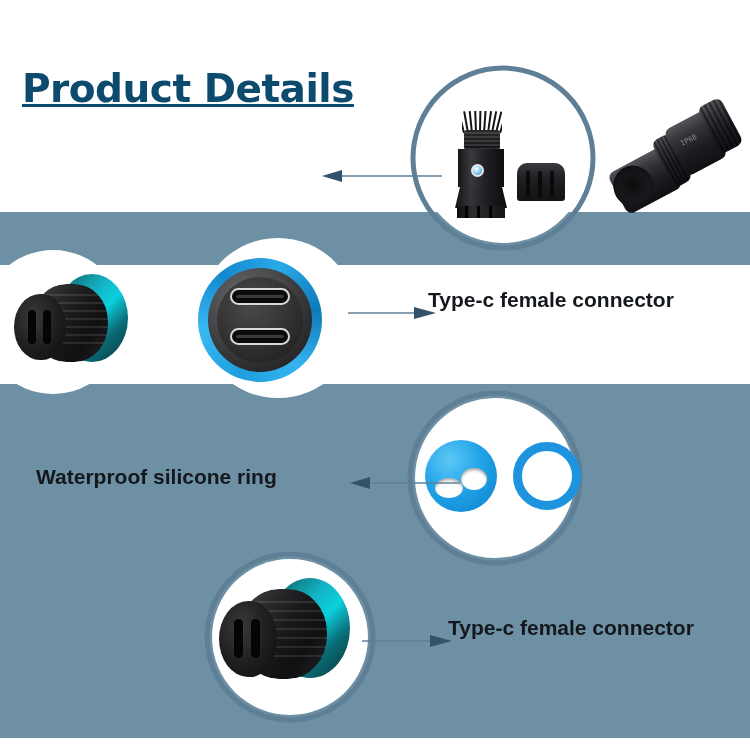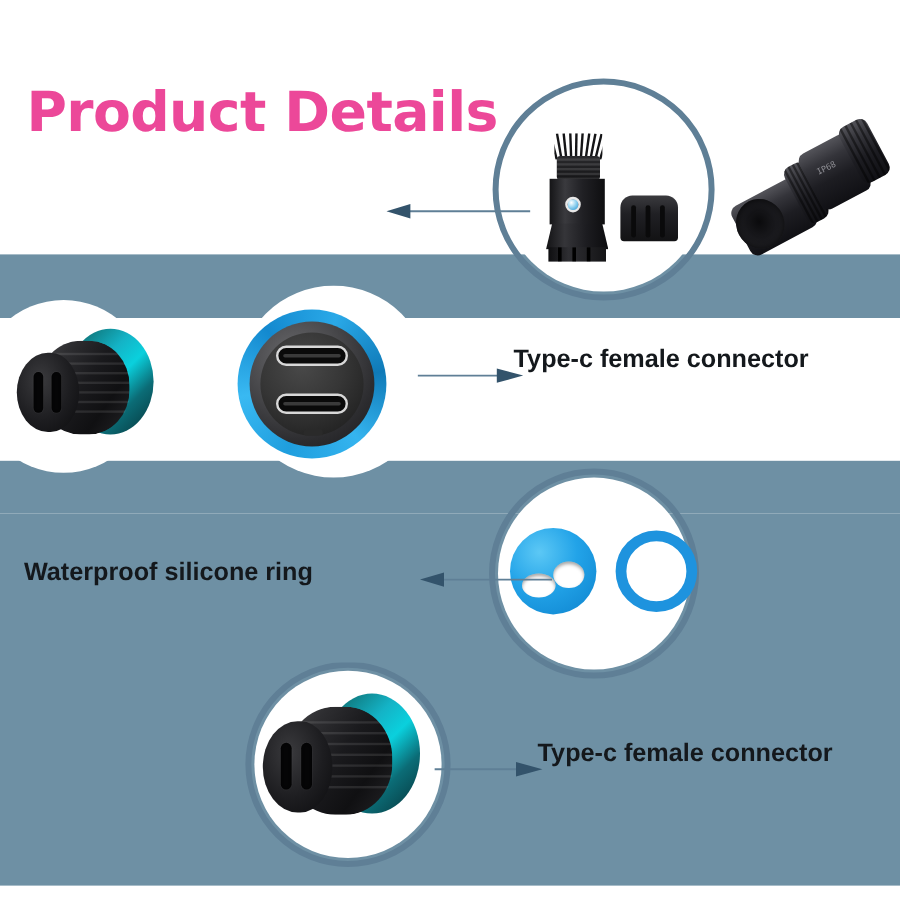--- a/index.html
+++ b/index.html
@@ -15,34 +15,35 @@
   
   .band{position:absolute;left:0;width:750px;background:#6e90a4;}
   #band-1{top:212px;height:53px;}
   #band-2{top:384px;height:44px;}
   #band-3{top:428px;height:152px;}
   #band-4{top:580px;height:158px;}
 
   
   #page-title{
     position:absolute;left:22px;top:66px;
-    font-size:46px;font-weight:bold;color:#ec4899;
+    font-size:39px;font-weight:bold;color:#0c4a6e;
     letter-spacing:-0.5px;white-space:nowrap;
     font-family:"DejaVu Sans", sans-serif;
+    text-decoration:underline;
   }
 
   
   .label{
     position:absolute;white-space:nowrap;
     font-size:21px;font-weight:bold;color:#14181c;
     font-family:"Liberation Sans", sans-serif;
   }
   #label-nylon{left:82px;top:161px;}
   #label-typec-1{left:428px;top:288px;}
-  #label-silicone{left:20px;top:465px;}
+  #label-silicone{left:36px;top:465px;}
   #label-typec-2{left:448px;top:616px;}
 
   
   .leader{position:absolute;}
 
   
   .barrel{position:absolute;}
   .barrel .teal-rim{
     position:absolute;border-radius:50%;
     background:linear-gradient(135deg,#0d5a58 0%,#14b3c6 35%,#0ad0dd 52%,#0b6c76 72%,#063238 100%);

